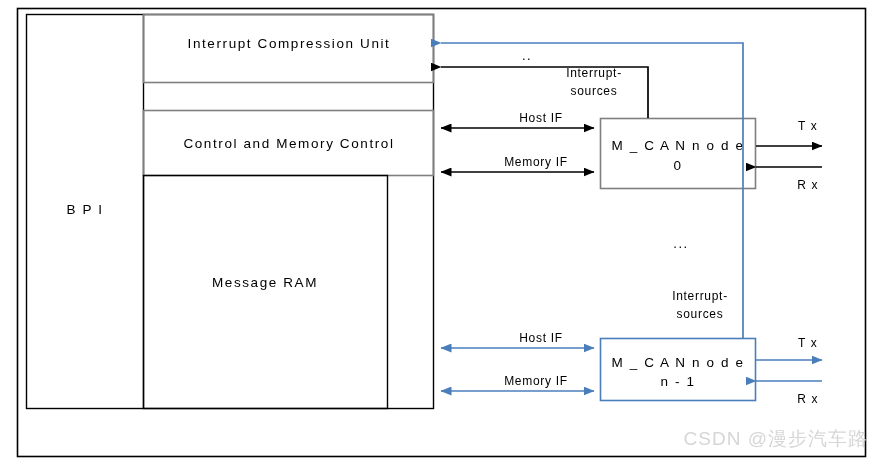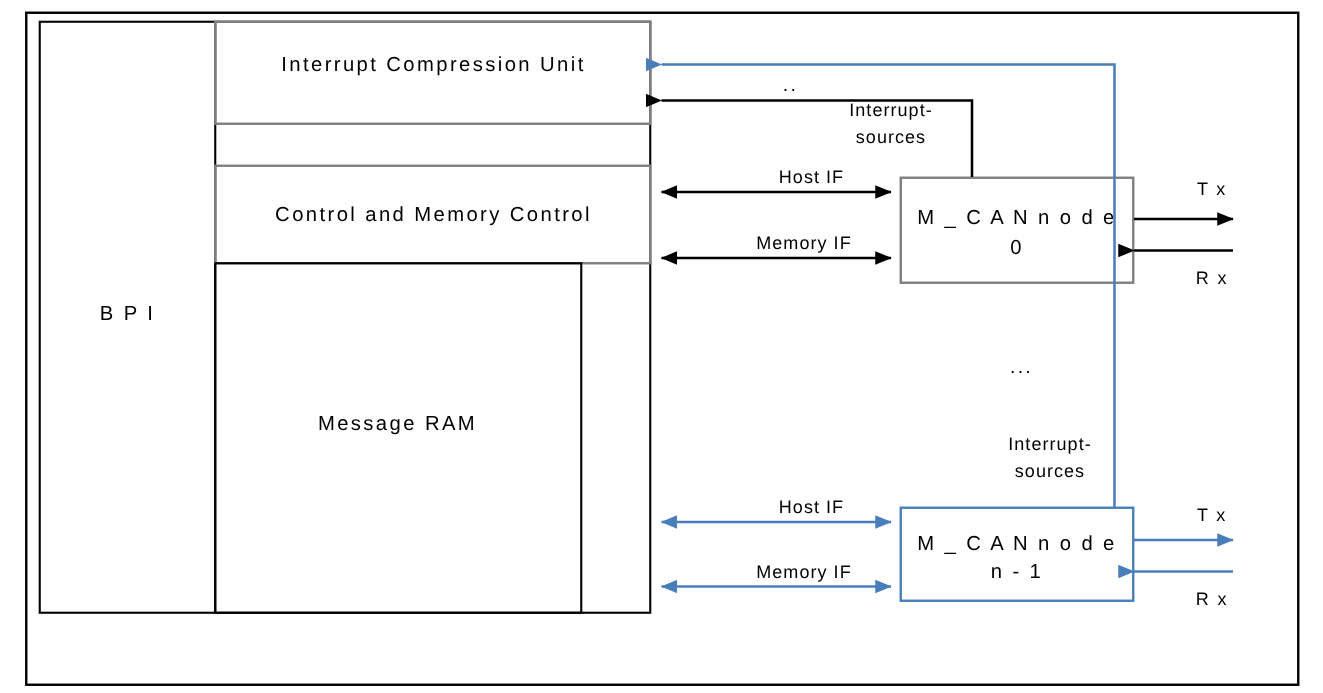--- a/index.html
+++ b/index.html
@@ -145,14 +145,15 @@
     <line x1="441" y1="391" x2="594" y2="391" stroke="#4A7EBB" stroke-width="1.7" marker-start="url(#ah-blue-l)" marker-end="url(#ah-blue-r)"></line>
     <text class="sig-label" x="536" y="382">Memory IF</text>
 
     <line x1="756" y1="360" x2="822" y2="360" stroke="#4A7EBB" stroke-width="1.7" marker-end="url(#ah-blue-r)"></line>
     <text class="pin-label" x="808" y="344">T x</text>
 
     <line x1="822" y1="381" x2="756" y2="381" stroke="#4A7EBB" stroke-width="1.7" marker-end="url(#ah-blue-l)"></line>
     <text class="pin-label" x="808" y="400">R x</text>
   </svg>
 
+  <div class="watermark">CSDN @漫步汽车路</div>
 
 </div>
 
 </body></html>

